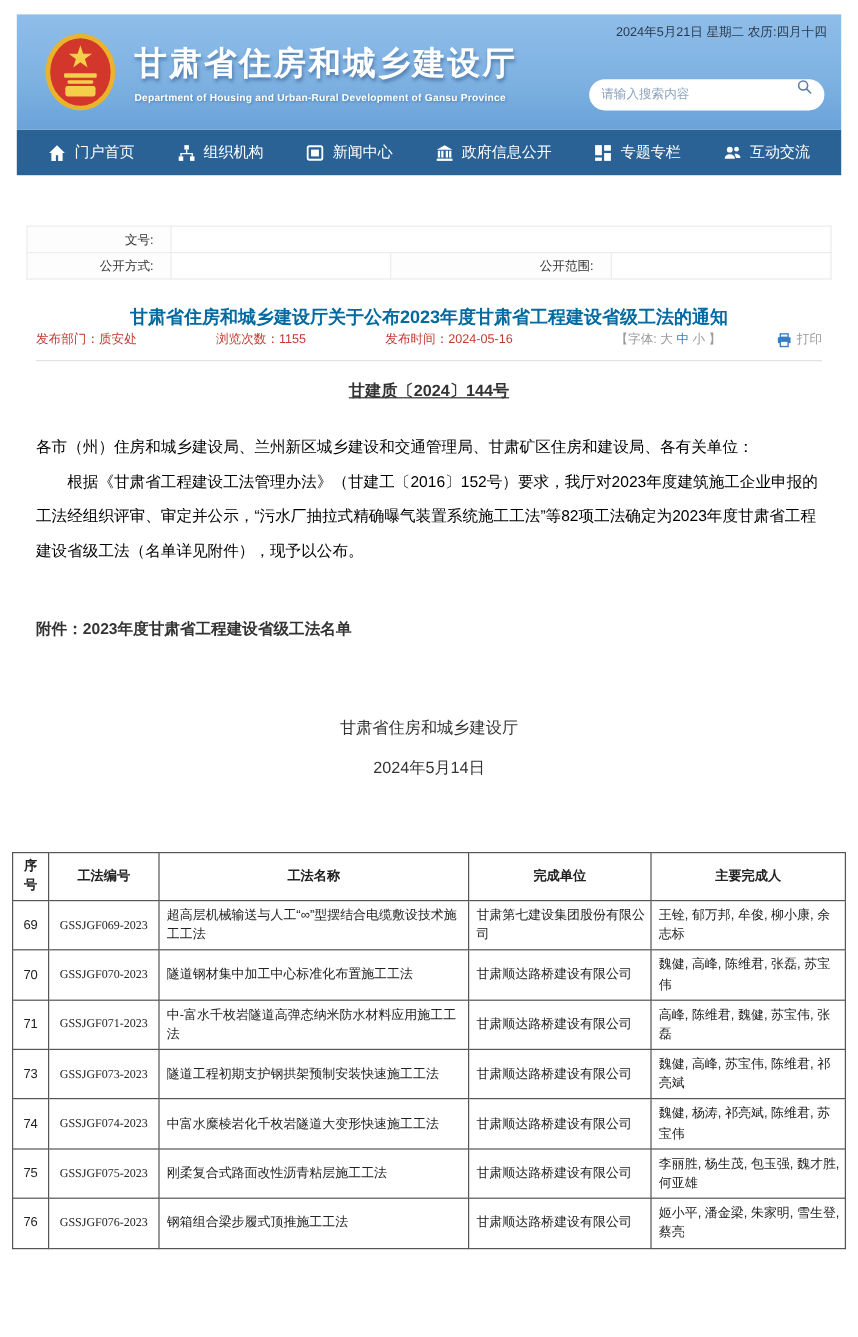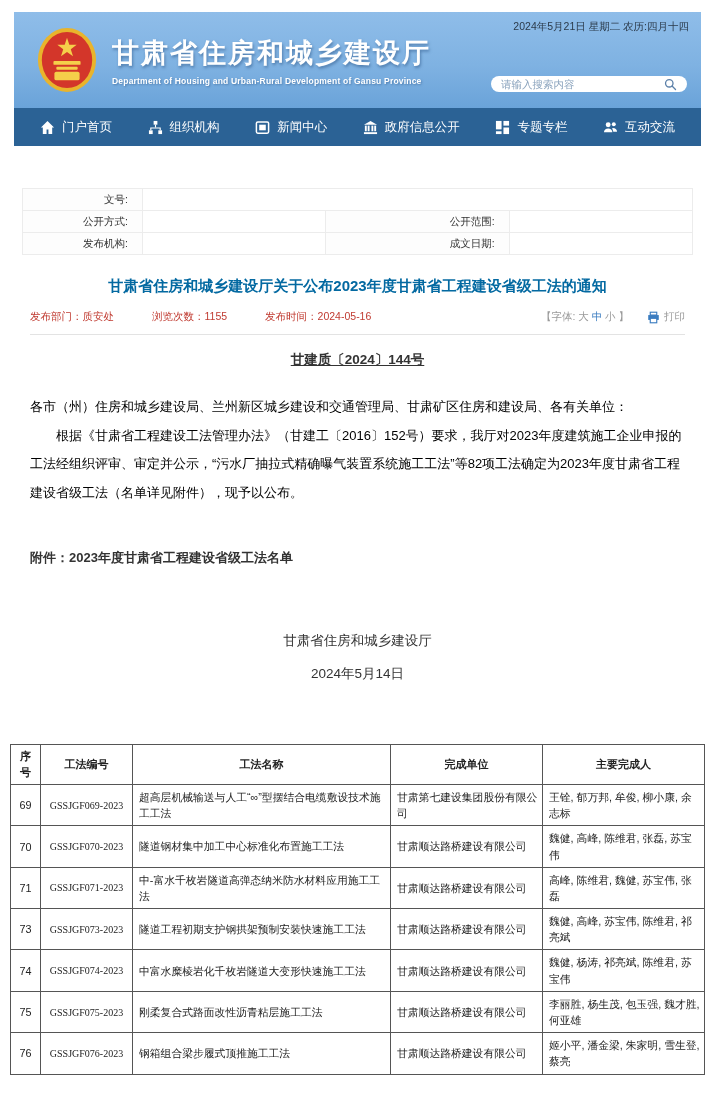--- a/index.html
+++ b/index.html
@@ -13,22 +13,22 @@
     background:linear-gradient(180deg,#8fbde9 0%,#7fb2e2 55%,#6aa3d9 100%);
     overflow:hidden;
   }
   .date-line { position:absolute; top:8px; right:12px; font-size:10.5px; color:#2b3a4a; }
   .brand { position:absolute; left:22px; top:14px; display:flex; align-items:center; }
   .emblem { width:62px; height:68px; flex:0 0 auto; }
   .brand-text { margin-left:14px; color:#fff; }
   .site-title { font-size:27px; font-weight:bold; letter-spacing:2px; text-shadow:1px 2px 3px rgba(40,80,130,.55); }
   .site-subtitle { font-size:8.5px; font-weight:bold; margin-top:5px; letter-spacing:.2px; text-shadow:1px 1px 2px rgba(40,80,130,.5); }
   .search-box {
-    position:absolute; right:14px; bottom:16px; width:196px; height:16px;
-    background:#fff; border-radius:13px; display:flex; align-items:center; padding:0 10px;
+    position:absolute; right:14px; bottom:16px; width:196px; height:26px;
+    background:#fff; border-radius:13px; display:flex; padding:0 10px;
   }
   .search-input { border:none; outline:none; flex:1; font-size:10.5px; color:#333; background:transparent; }
   .search-input::placeholder { color:#8aa3bd; }
   .search-icon { width:13px; height:13px; flex:0 0 auto; }
 
   
   .nav-bar {
     margin:0 14px; height:38px; background:#2b6295;
     display:flex; align-items:center; justify-content:space-between; padding:0 26px;
   }
@@ -38,22 +38,22 @@
   
   .doc-meta { margin:42px 22px 0; border-collapse:collapse; width:calc(100% - 44px); table-layout:fixed; }
   .doc-meta td { border:1px solid #ececec; height:22px; font-size:10.5px; color:#333; }
   .doc-meta td.lbl { width:120px; text-align:right; padding-right:14px; background:#fdfdfd; }
   .doc-meta td.val { background:#fff; }
 
   
   .content { padding:0 30px; }
   .article-title { margin-top:22px; text-align:center; font-size:15px; font-weight:bold; color:#0369a1; }
   .article-meta {
-    margin-top:14px; display:flex; align-items:center; font-size:10.5px; color:#c03b31;
-    border-bottom:1px solid #e3e3e3; padding-bottom:10px;
+    margin-top:2px; display:flex; align-items:center; font-size:10.5px; color:#c03b31;
+    border-bottom:1px solid #e3e3e3; padding-bottom:10px;gap:28px;
   }
   .article-meta .grp { margin-right:38px; white-space:nowrap; }
   .views-num { }
   .font-ctl { margin-left:auto; color:#9a9a9a; white-space:nowrap; }
   .font-mid { color:#3a7cc0; }
   .print-ctl { margin-left:18px; color:#9a9a9a; display:flex; align-items:center; gap:4px; white-space:nowrap; cursor:pointer; }
   .print-ctl svg { width:13px; height:13px; }
   .doc-number { margin-top:16px; text-align:center; font-size:13.5px; font-weight:bold; color:#333;text-decoration:underline; }
   .para { margin-top:24px; font-size:13px; color:#000000; line-height:2.2; }
   .para + .para { margin-top:0; }
@@ -170,26 +170,20 @@
   <table class="doc-meta">
     <tbody>
         <tr>
       <td class="lbl">文号:</td>
       <td class="val" colspan="3"></td>
     </tr>
     <tr>
       <td class="lbl">公开方式:</td>
       <td class="val"></td>
       <td class="lbl">公开范围:</td>
-      <td class="val"></td>
-    </tr>
-    <tr>
-      <td class="lbl">发布机构:</td>
-      <td class="val"></td>
-      <td class="lbl">成文日期:</td>
       <td class="val"></td>
     </tr>
   </tbody>
     </table>
 
   <div class="content">
     <h1 class="article-title">甘肃省住房和城乡建设厅关于公布2023年度甘肃省工程建设省级工法的通知</h1>
 
     <div class="article-meta">
       <span class="grp">

